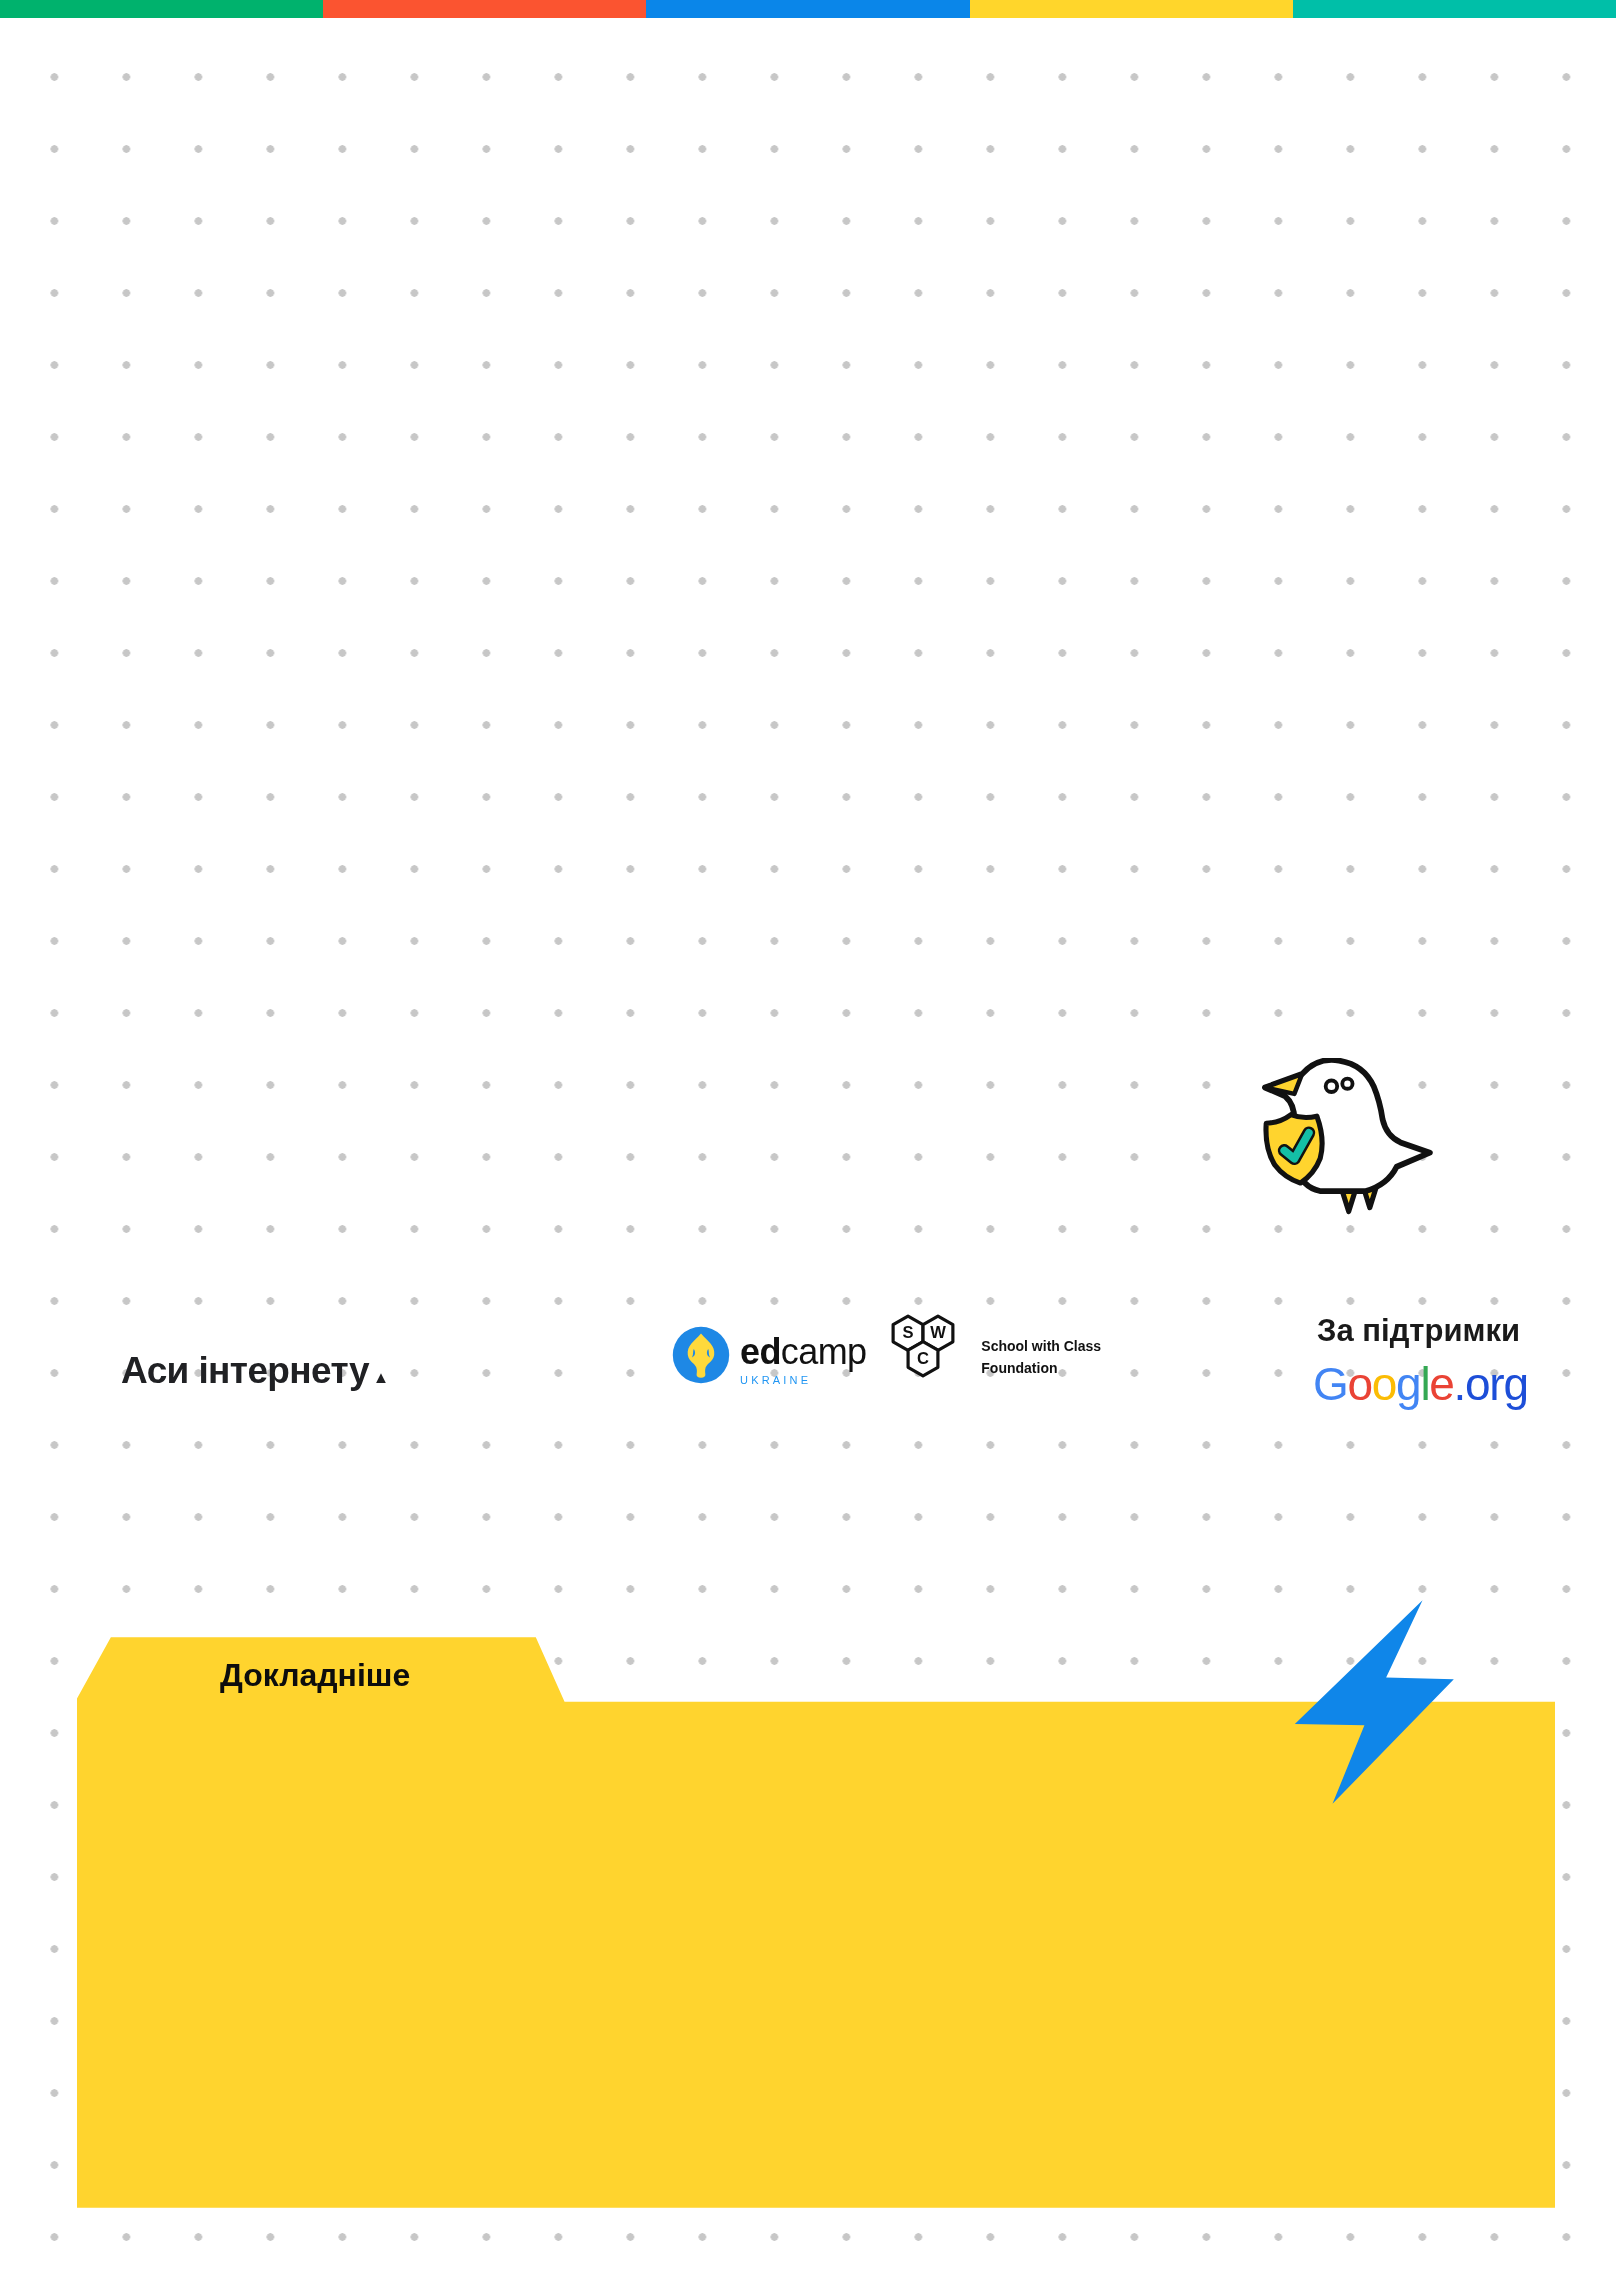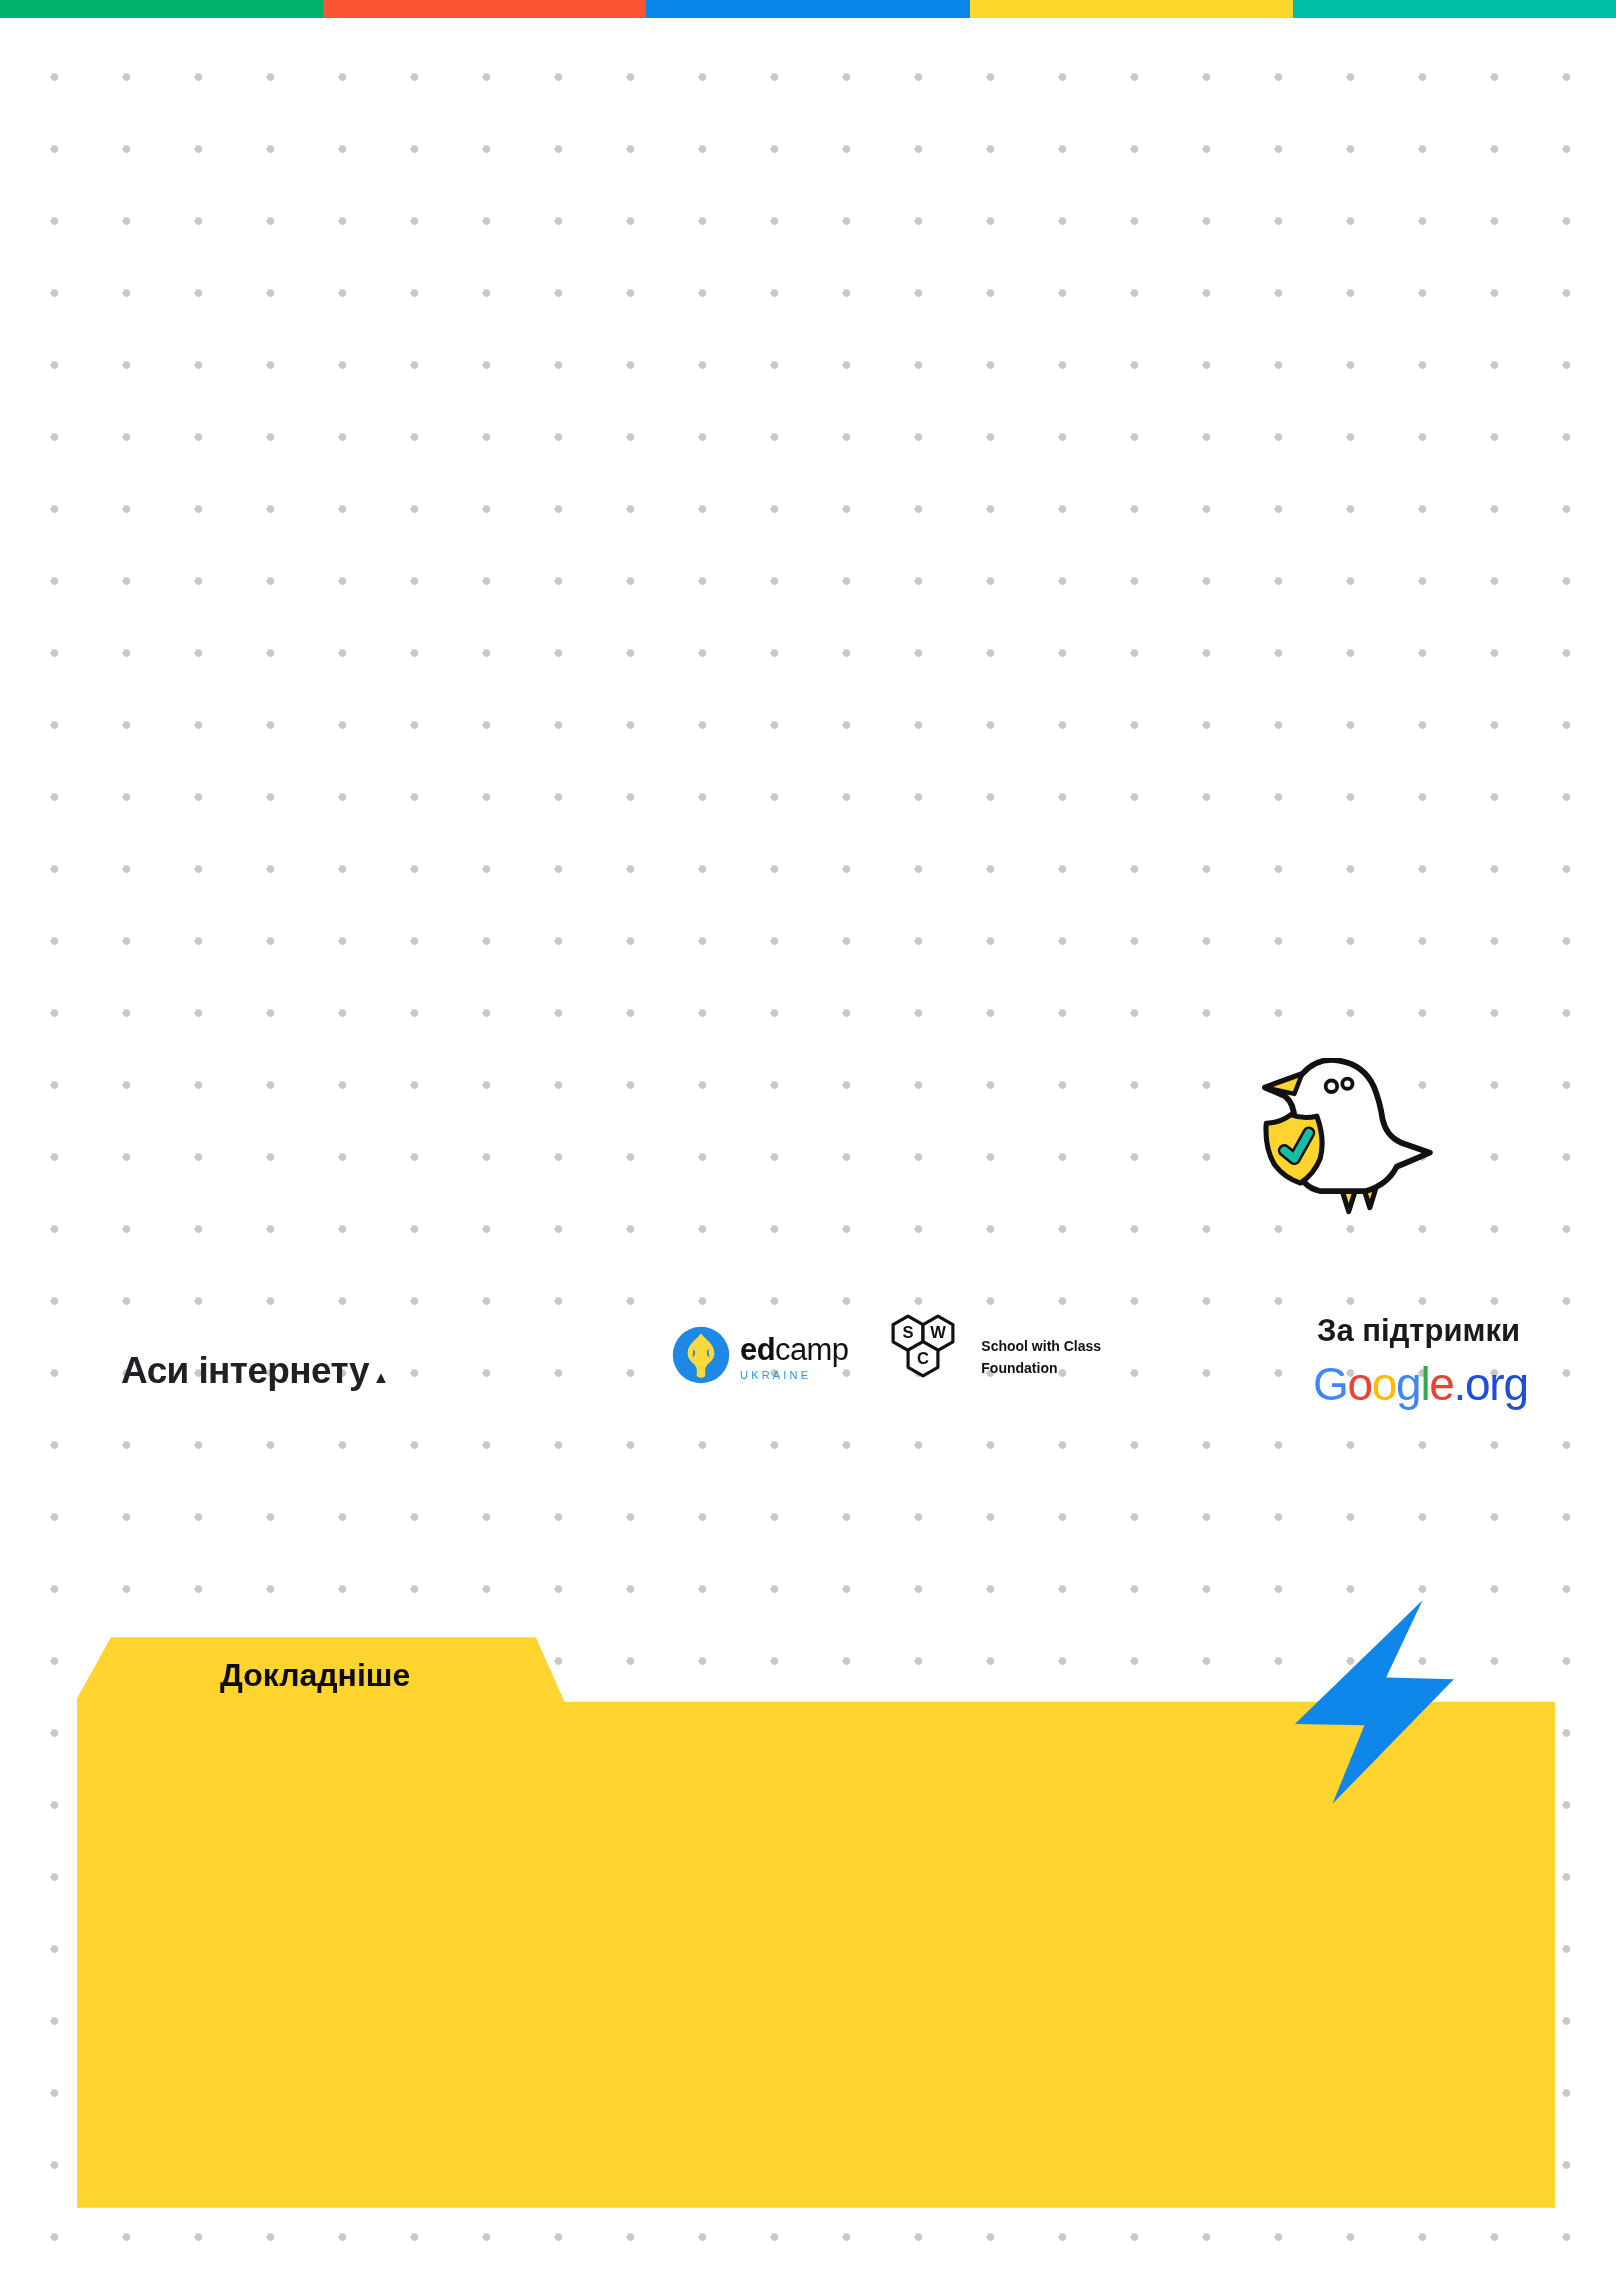--- a/index.html
+++ b/index.html
@@ -20,21 +20,21 @@
   
   .bird{position:absolute;left:1256px;top:1058px;z-index:2;}
   
   .asi{
     position:absolute;left:121px;top:1350px;z-index:2;
     font-size:37px;font-weight:700;color:#202124;letter-spacing:-0.6px;white-space:nowrap;
   }
   .asi .tri{font-size:16.6px;margin-left:3.8px;color:#202124;}
   .edcamp{position:absolute;left:671px;top:1325px;z-index:2;display:flex;}
   .edcamp-text{margin-left:9px;margin-top:9px;line-height:1;}
-  .edcamp-word{font-size:31px;color:#111;letter-spacing:-0.6px;white-space:nowrap;}
+  .edcamp-word{font-size:36px;color:#111;letter-spacing:-0.6px;white-space:nowrap;}
   .edcamp-word .ed{font-weight:700;}
   .edcamp-word .camp{font-weight:300;}
   .edcamp-sub{font-size:11px;font-weight:400;color:#2196F3;letter-spacing:3.2px;margin-top:4.5px;}
   .swc{position:absolute;left:887px;top:1312px;z-index:2;display:flex;}
   .swc-text{margin-left:15.3px;margin-top:23px;font-size:14px;font-weight:700;color:#111;line-height:22px;white-space:nowrap;}
   .gsupport{position:absolute;left:1313px;top:1313px;width:211px;z-index:2;text-align:center;}
   .gsupport-label{font-size:31px;font-weight:600;color:#1a1a1a;white-space:nowrap;}
   .googleorg{margin-top:11.5px;font-size:46px;font-weight:500;letter-spacing:-1.3px;white-space:nowrap;line-height:1;}
   .googleorg .suffix{font-weight:400;}
   

